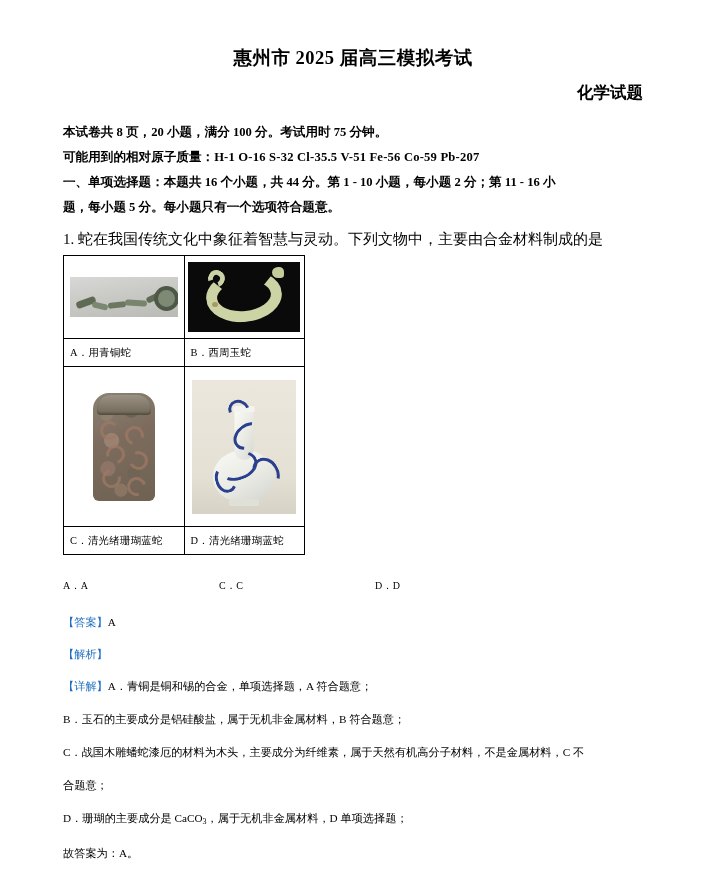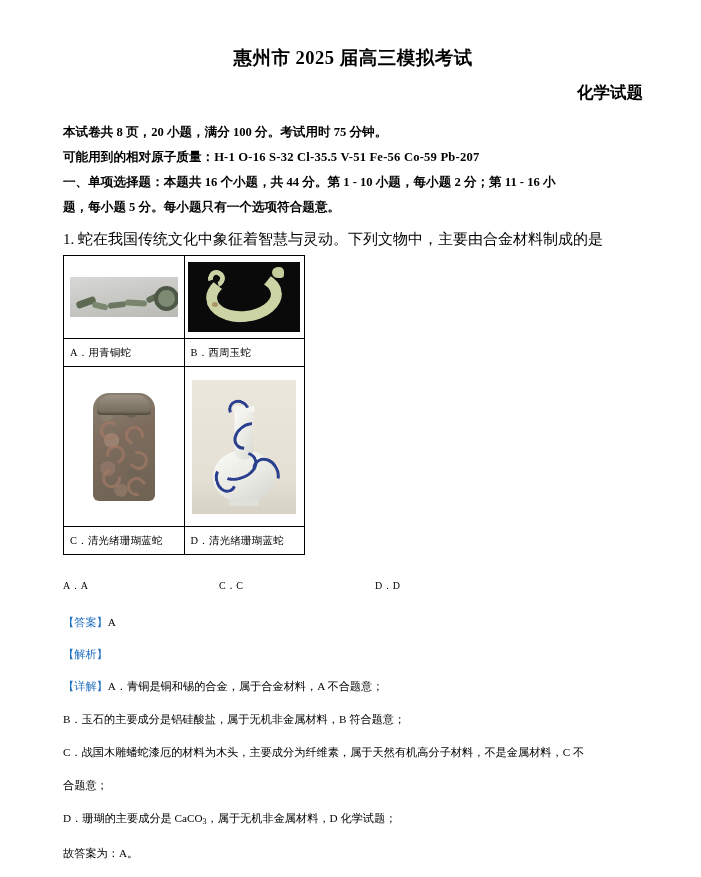--- a/index.html
+++ b/index.html
@@ -399,22 +399,22 @@
 
     <div class="choices">
       <div class="ch">A．A</div>
       <div class="ch">C．C</div>
       <div class="ch">D．D</div>
     </div>
 
     <div class="ans-block">
       <div class="ans-line"><span class="blue-tag">【答案】</span><span>A</span></div>
       <div class="ans-line"><span class="blue-tag">【解析】</span></div>
-      <div class="exp-line"><span class="blue-tag">【详解】</span><span>A．青铜是铜和锡的合金，属于合金材料，A 不合题意；</span></div>
+      <div class="exp-line"><span class="blue-tag">【详解】</span><span>A．青铜是铜和锡的合金，单项选择题，A 符合题意；</span></div>
       <div class="exp-line">B．玉石的主要成分是铝硅酸盐，属于无机非金属材料，B 符合题意；</div>
       <div class="exp-line">C．战国木雕蟠蛇漆厄的材料为木头，主要成分为纤维素，属于天然有机高分子材料，不是金属材料，C 不</div>
       <div class="exp-line cont">合题意；</div>
-      <div class="exp-line"><span>D．珊瑚的主要成分是 CaCO</span><sub>3</sub><span>，属于无机非金属材料，D 化学试题；</span></div>
+      <div class="exp-line"><span>D．珊瑚的主要成分是 CaCO</span><sub>3</sub><span>，属于无机非金属材料，D 单项选择题；</span></div>
       <div class="exp-line">故答案为：A。</div>
     </div>
 
   </div>
 </div>
 
 </body></html>

